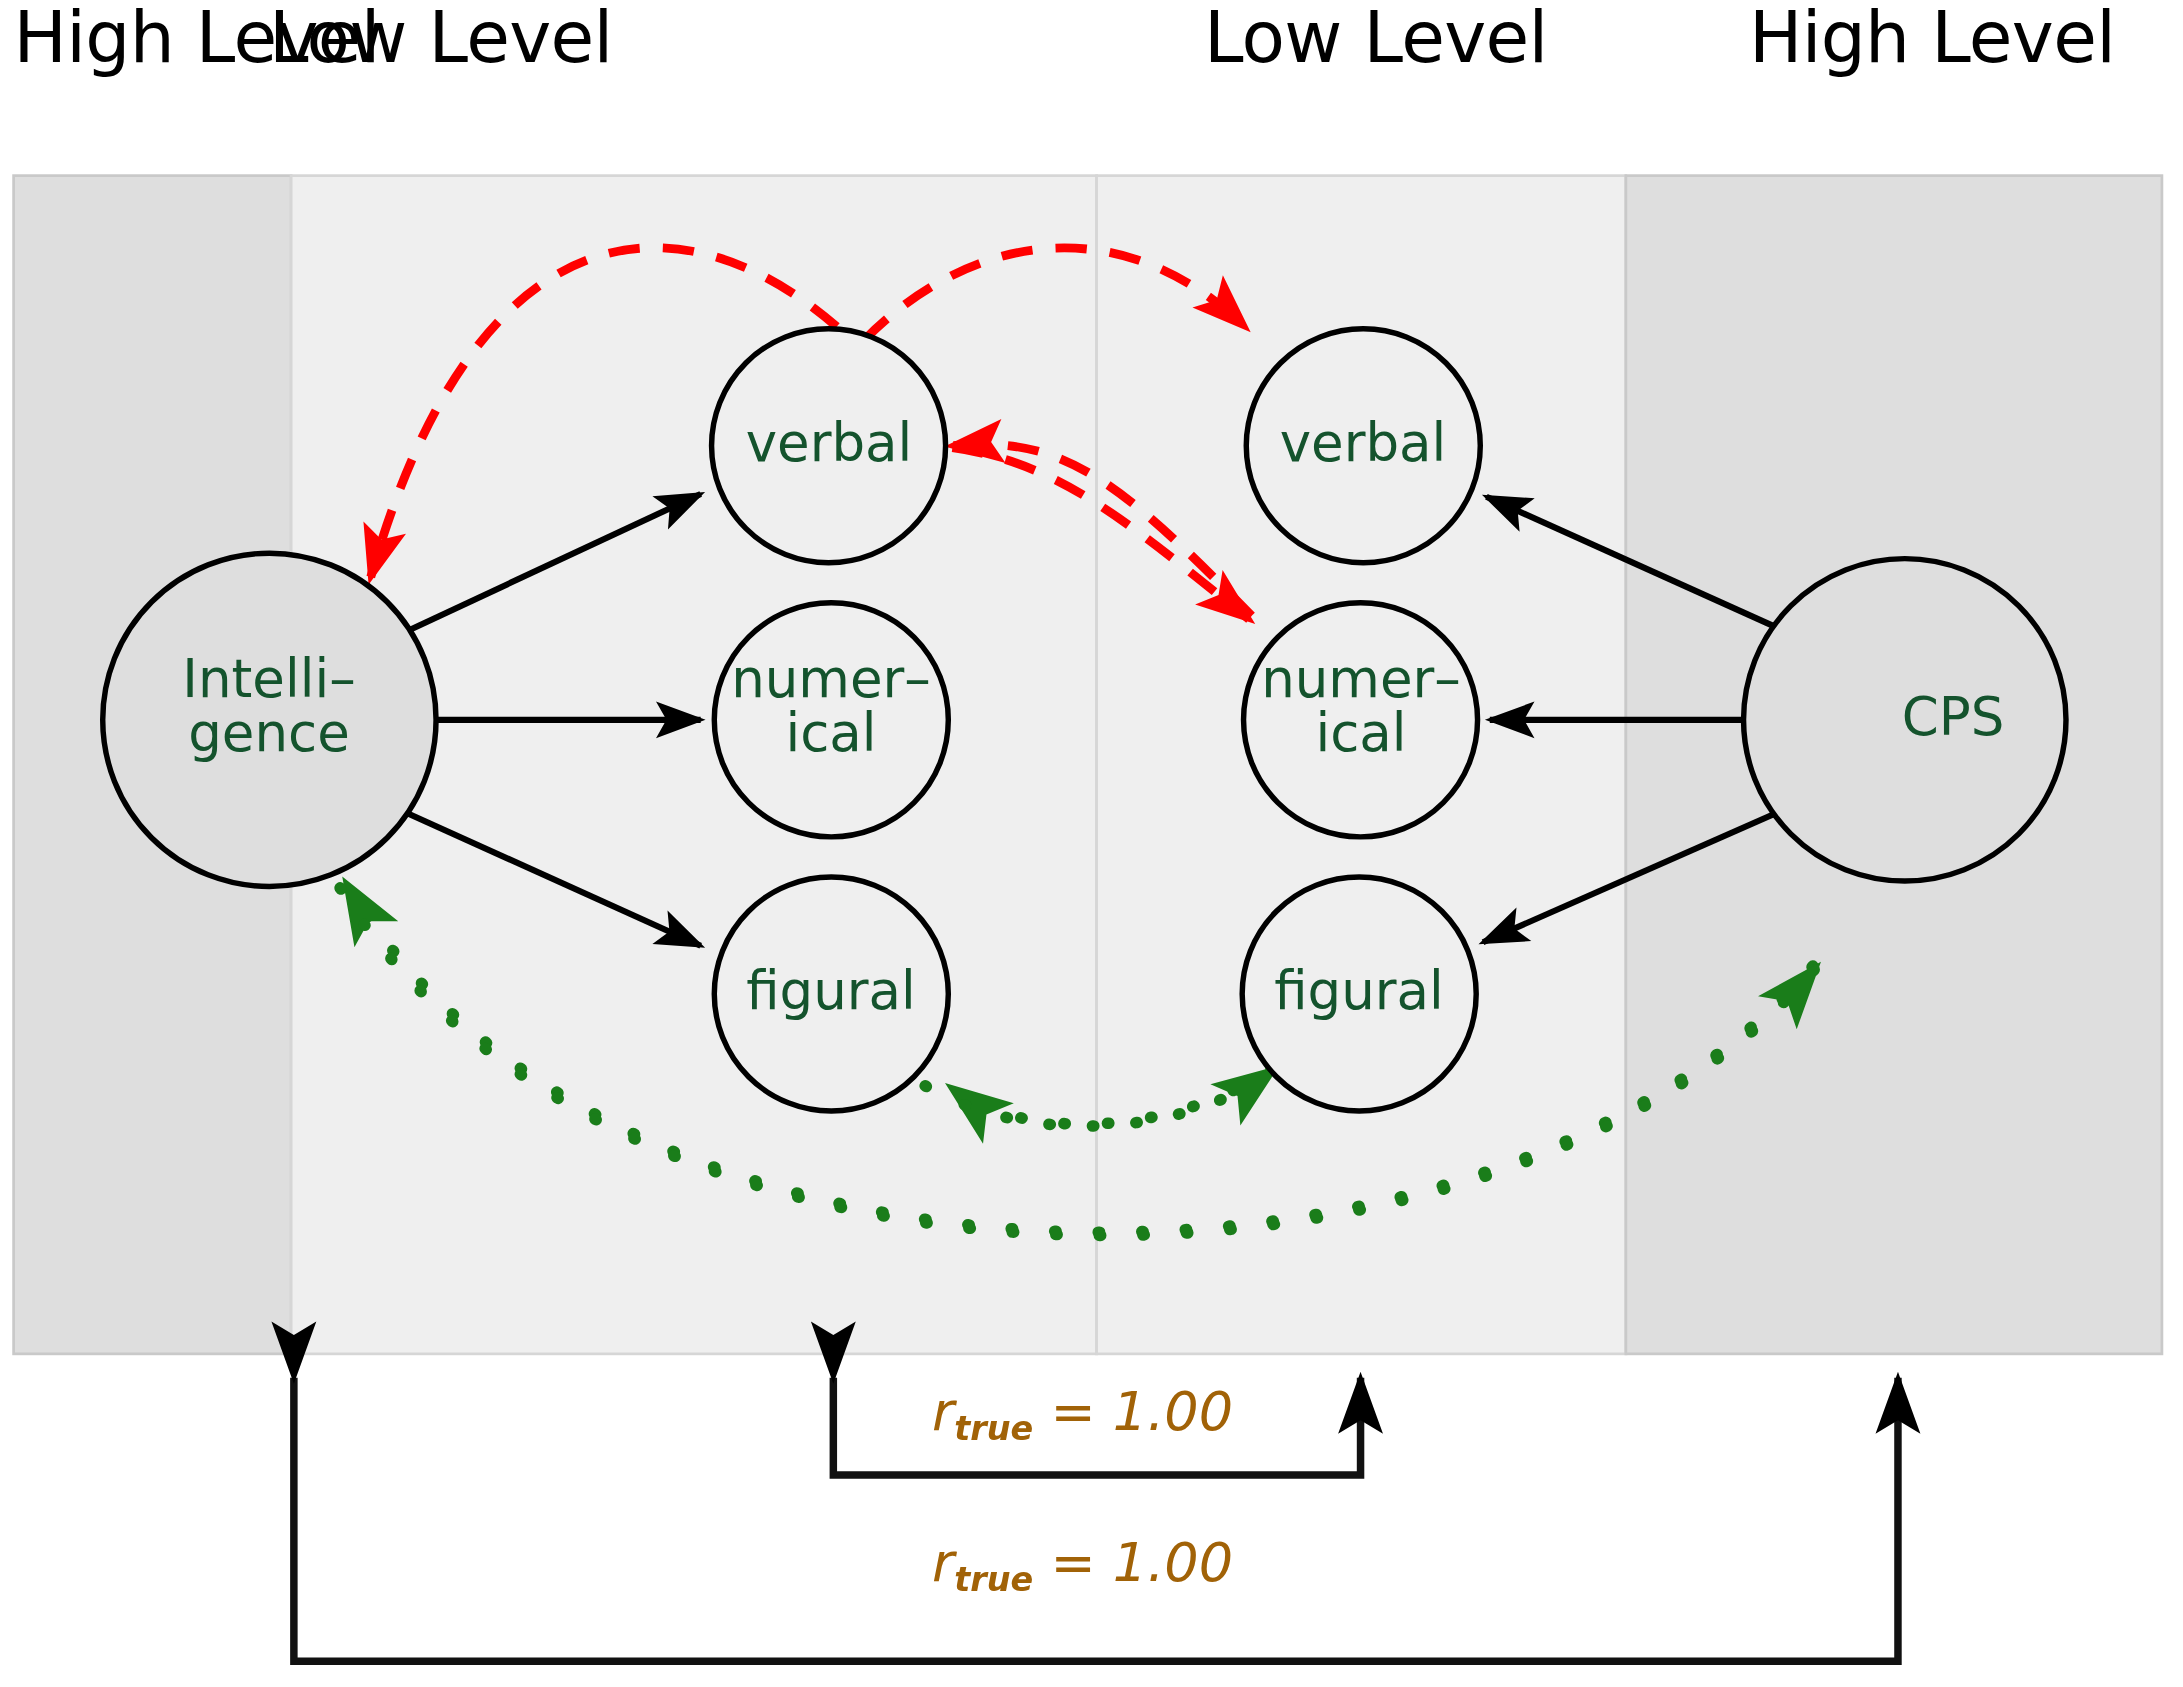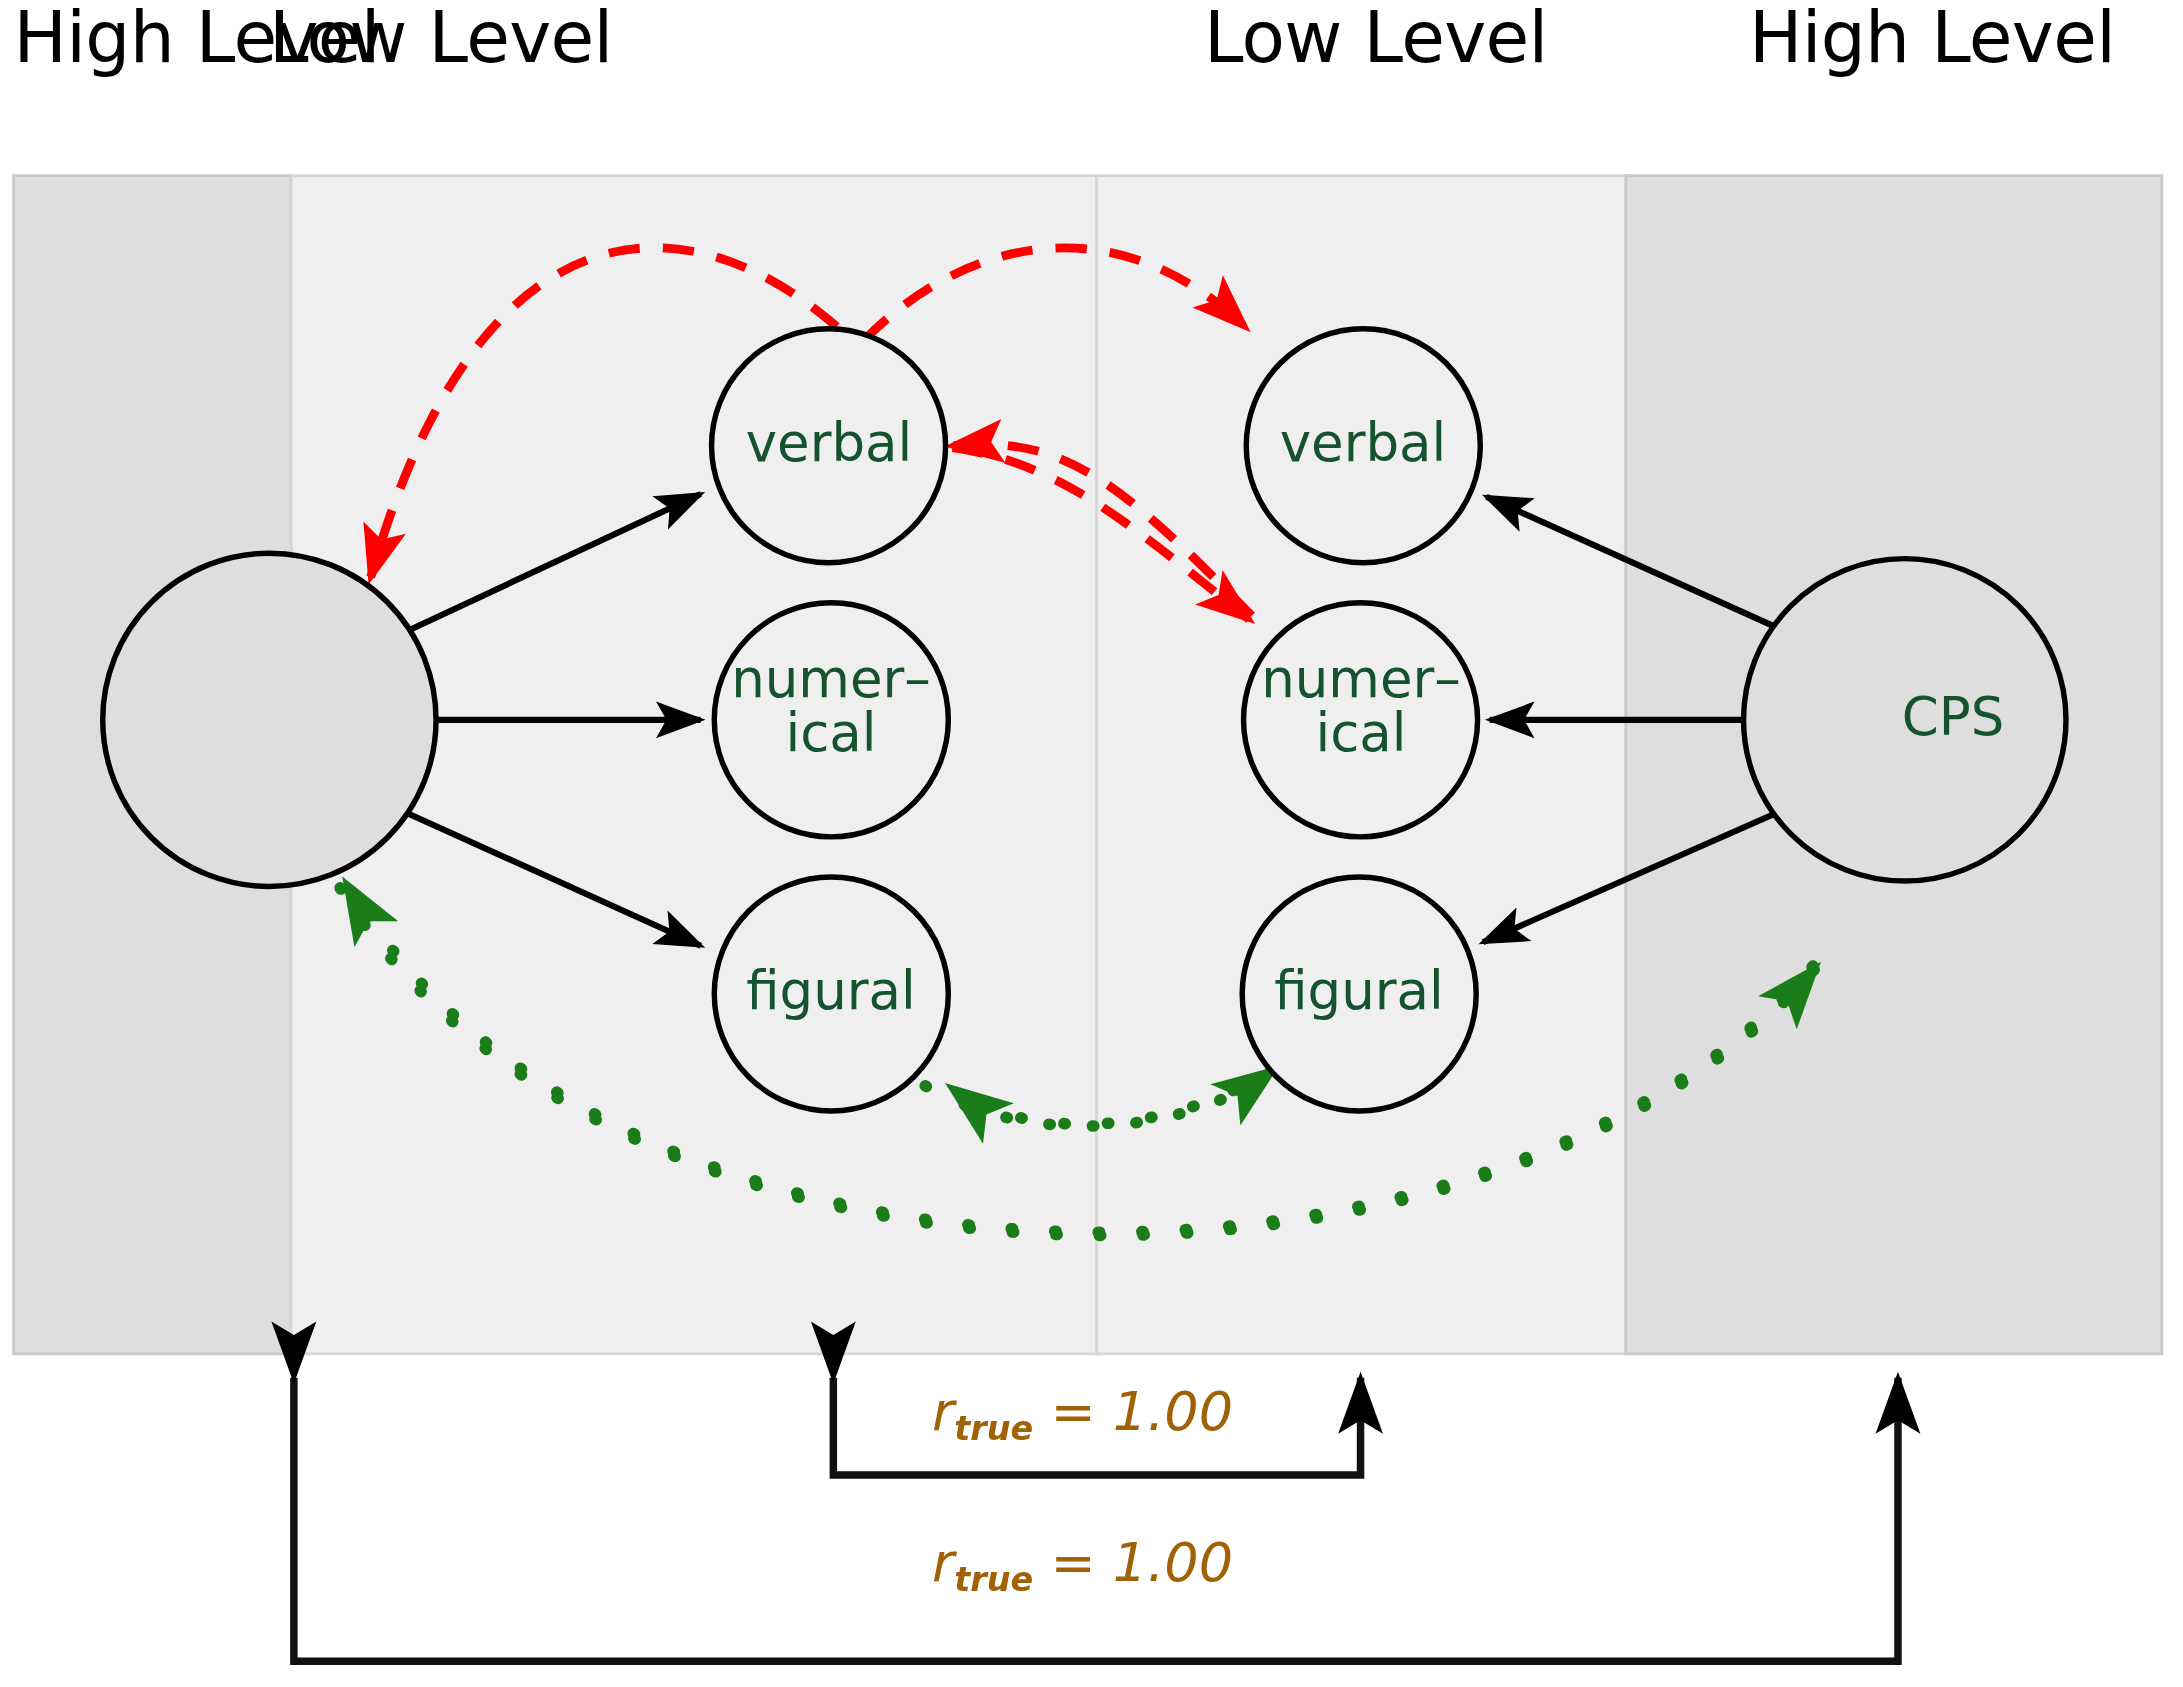--- a/index.html
+++ b/index.html
@@ -113,20 +113,24 @@
     <g stroke="#111" stroke-width="11" fill="none" stroke-linejoin="miter">
       <path d="M432,2025 L432,2442 L2790,2442 L2790,2025" marker-start="url(#arrBlackUp)" marker-end="url(#arrBlackUp)"></path>
     </g>
   </svg>
 
   <div class="hdr" style="left:13.6px;  top:-4.1px; width:278px;">High Level</div>
   <div class="hdr" style="left:269px; top:-4.1px; width:278px;">Low Level</div>
   <div class="hdr" style="left:1204px;top:-4.1px; width:278px;">Low Level</div>
   <div class="hdr" style="left:1749px;top:-4.1px; width:278px;">High Level</div>
 
+  <div class="nodelbl two" style="left:133px; top:652px; width:272px;">
+    <span>Intelli–</span><br>
+    <span>gence</span>
+  </div>
 
   <div class="nodelbl" style="left:693px; top:417px; width:272px;">
     <span>verbal</span>
   </div>
 
   <div class="nodelbl two" style="left:695px; top:652px; width:272px;">
     <span>numer–</span><br>
     <span>ical</span>
   </div>
 

